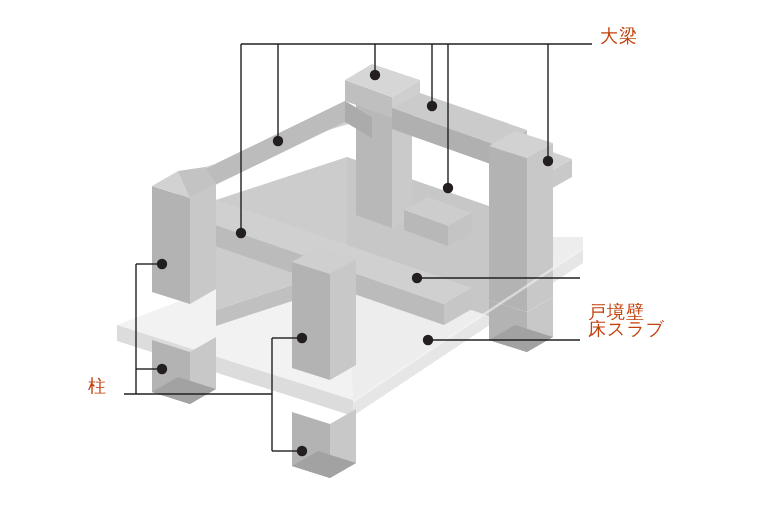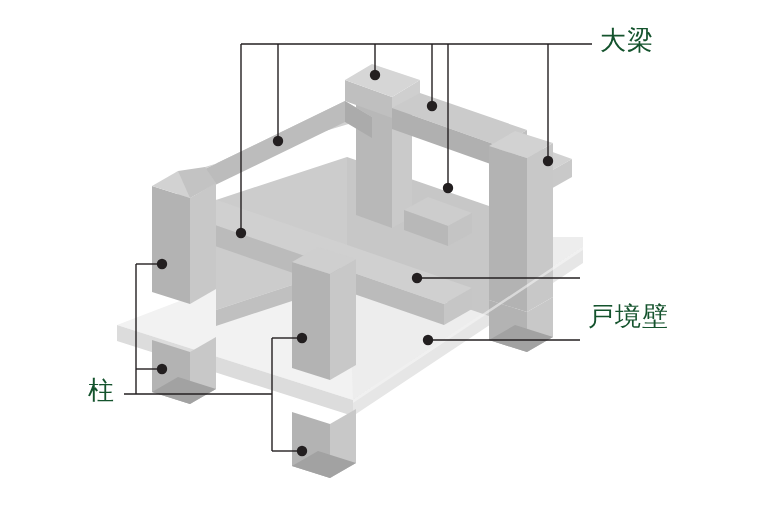--- a/index.html
+++ b/index.html
@@ -21,24 +21,24 @@
   }
   #diagram {
     position: absolute;
     left: 0;
     top: 0;
     width: 760px;
     height: 506px;
   }
   .label {
     position: absolute;
-    font-family: Liberation Serif, serif;
-    font-size: 26px;
+    font-family: Liberation Mono, monospace;
+    font-size: 18px;
     line-height: 1;
-    color: #14532d;
+    color: #c2410c;
     letter-spacing: 1px;
     white-space: nowrap;
   }
   #label-oobari { left: 600px; top: 28px; }
   #label-tozakai { left: 588px; top: 259px; margin-top: 45px; }
   #label-yuka    { left: 588px; top: 321px; }
   #label-hashira { left: 88px;  top: 378px; }
 </style>
 </head>
 <body>
@@ -196,16 +196,17 @@
       <circle cx="302" cy="338" r="5.2"></circle>
       <circle cx="302" cy="451" r="5.2"></circle>
     </g>
 
   </svg>
 
   <div class="label" id="label-oobari" style="left: 600px; top: 28px;">大梁</div>
 
   <div class="label" id="label-tozakai" style="left: 588px; top: 259px;">戸境壁</div>
 
+  <div class="label" id="label-yuka" style="left: 588px; top: 321px;">床スラブ</div>
 
   <div class="label" id="label-hashira" style="left: 88px; top: 378px;">柱</div>
 
 </div>
 
 </body></html>

